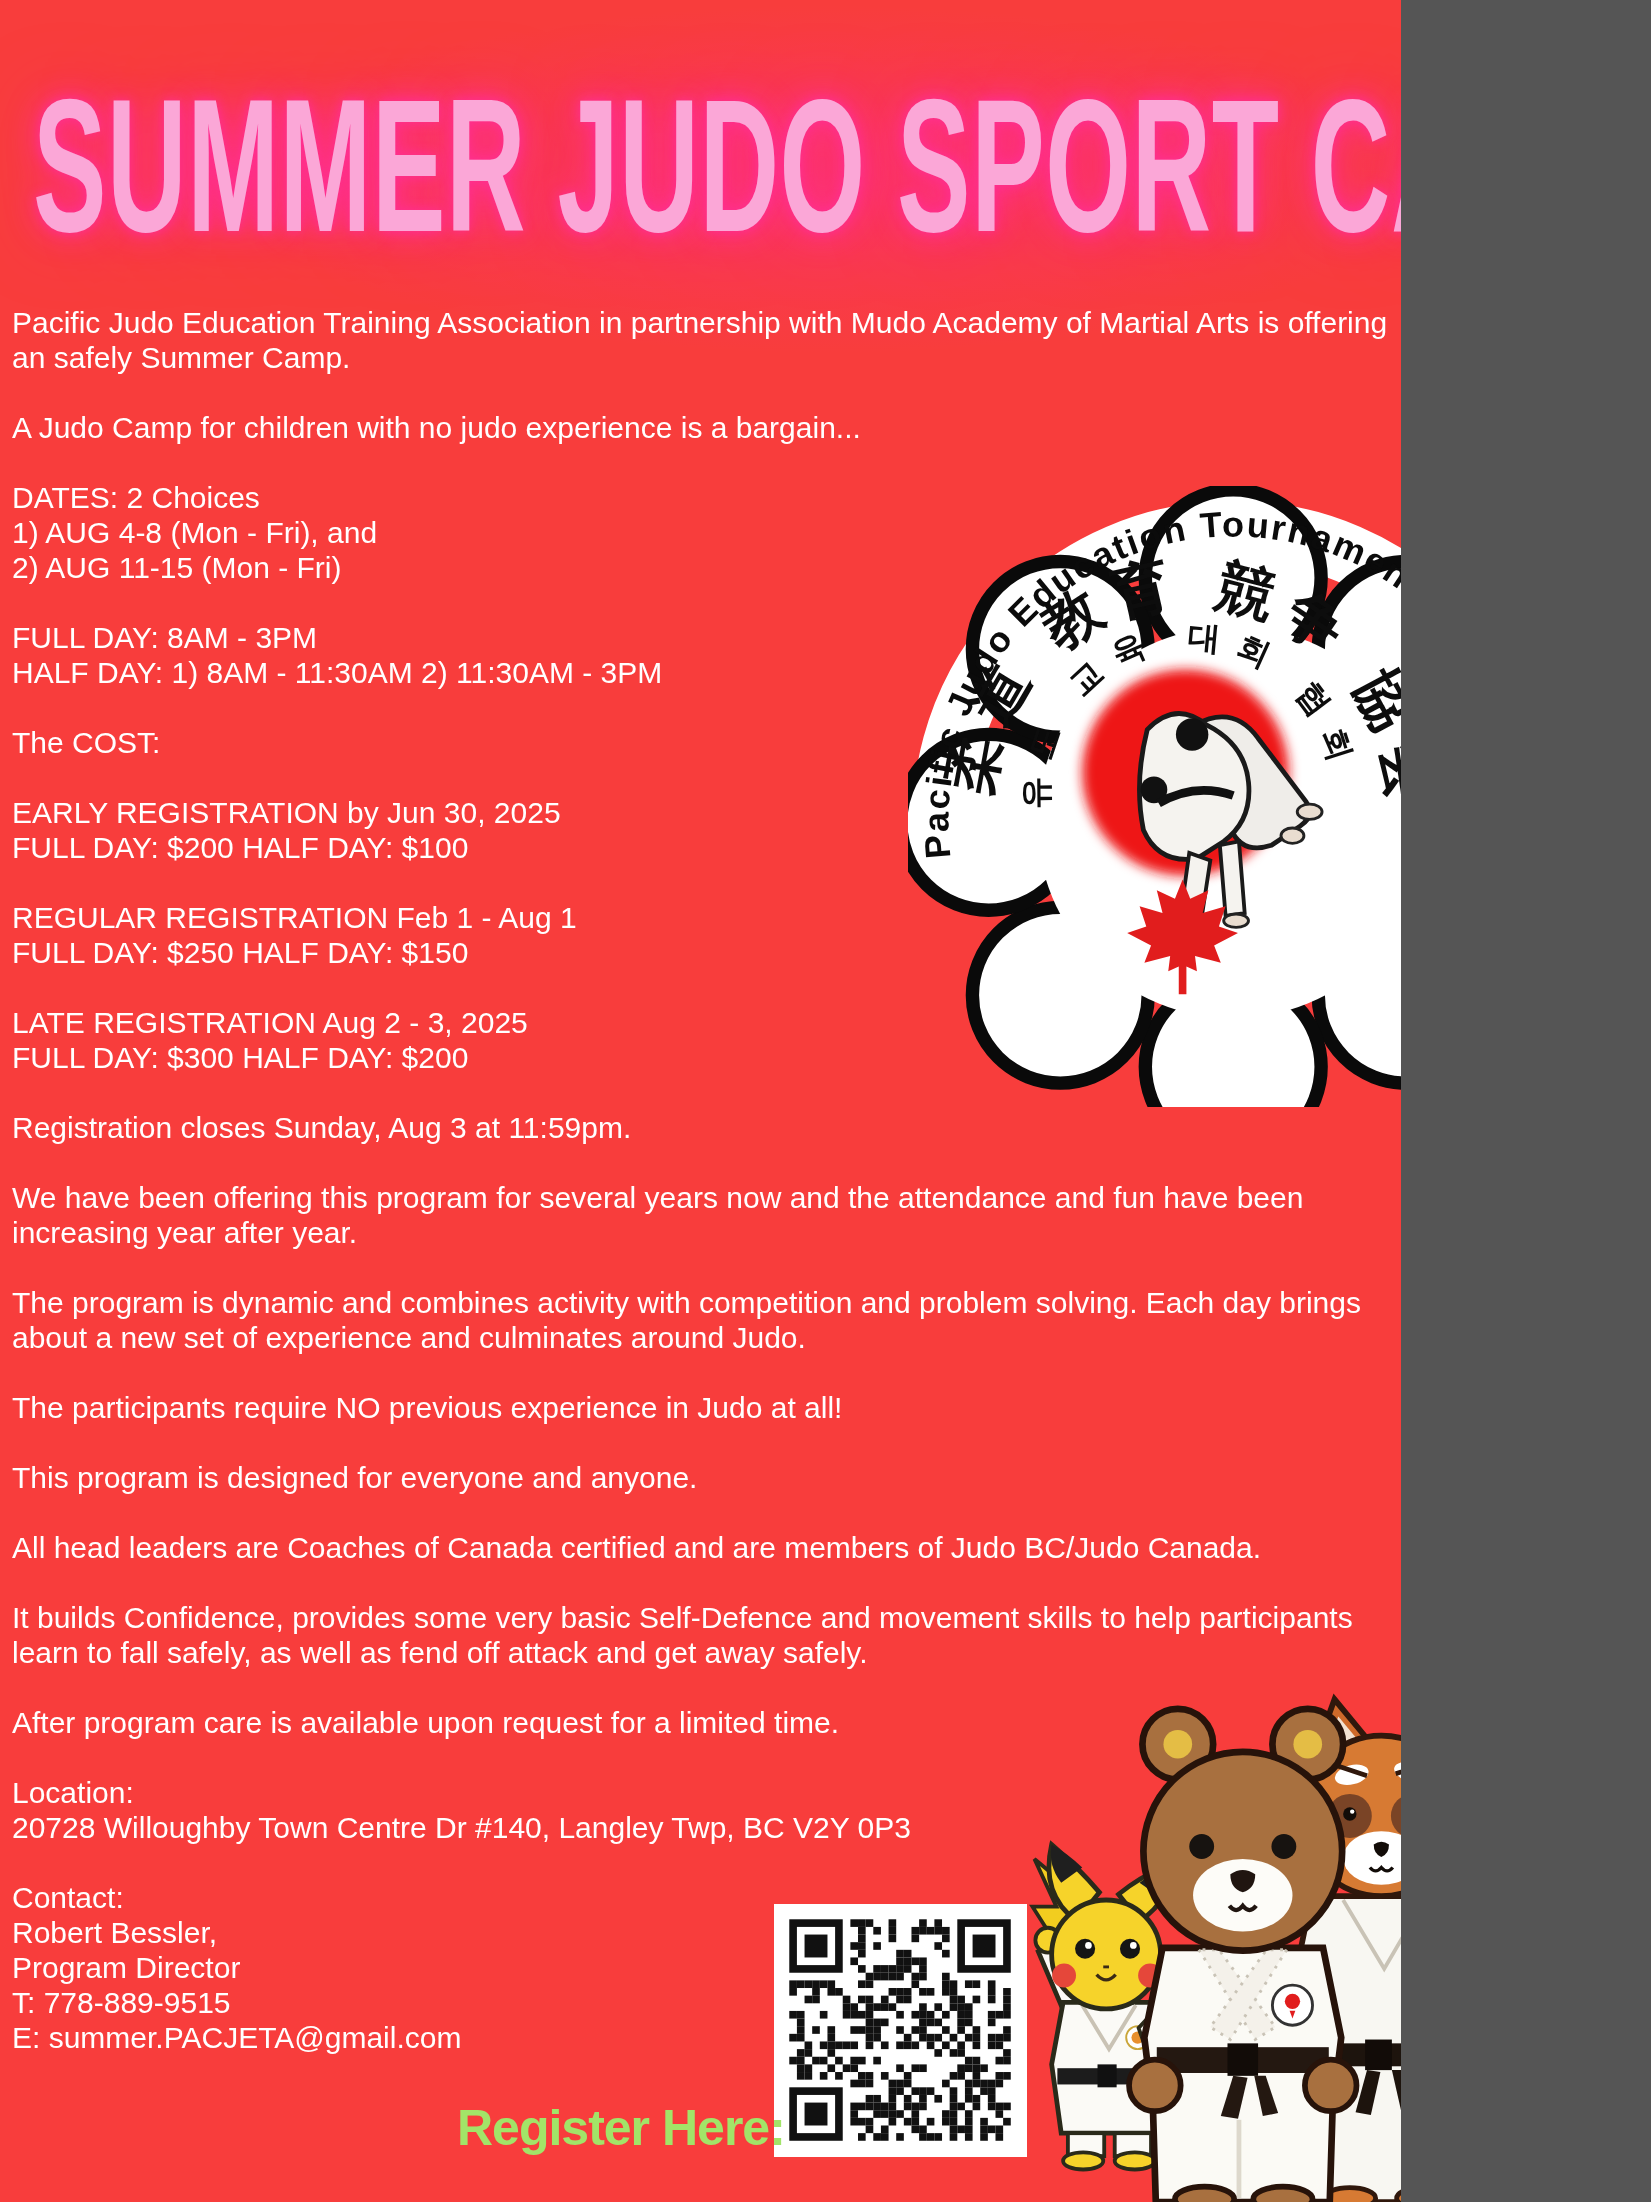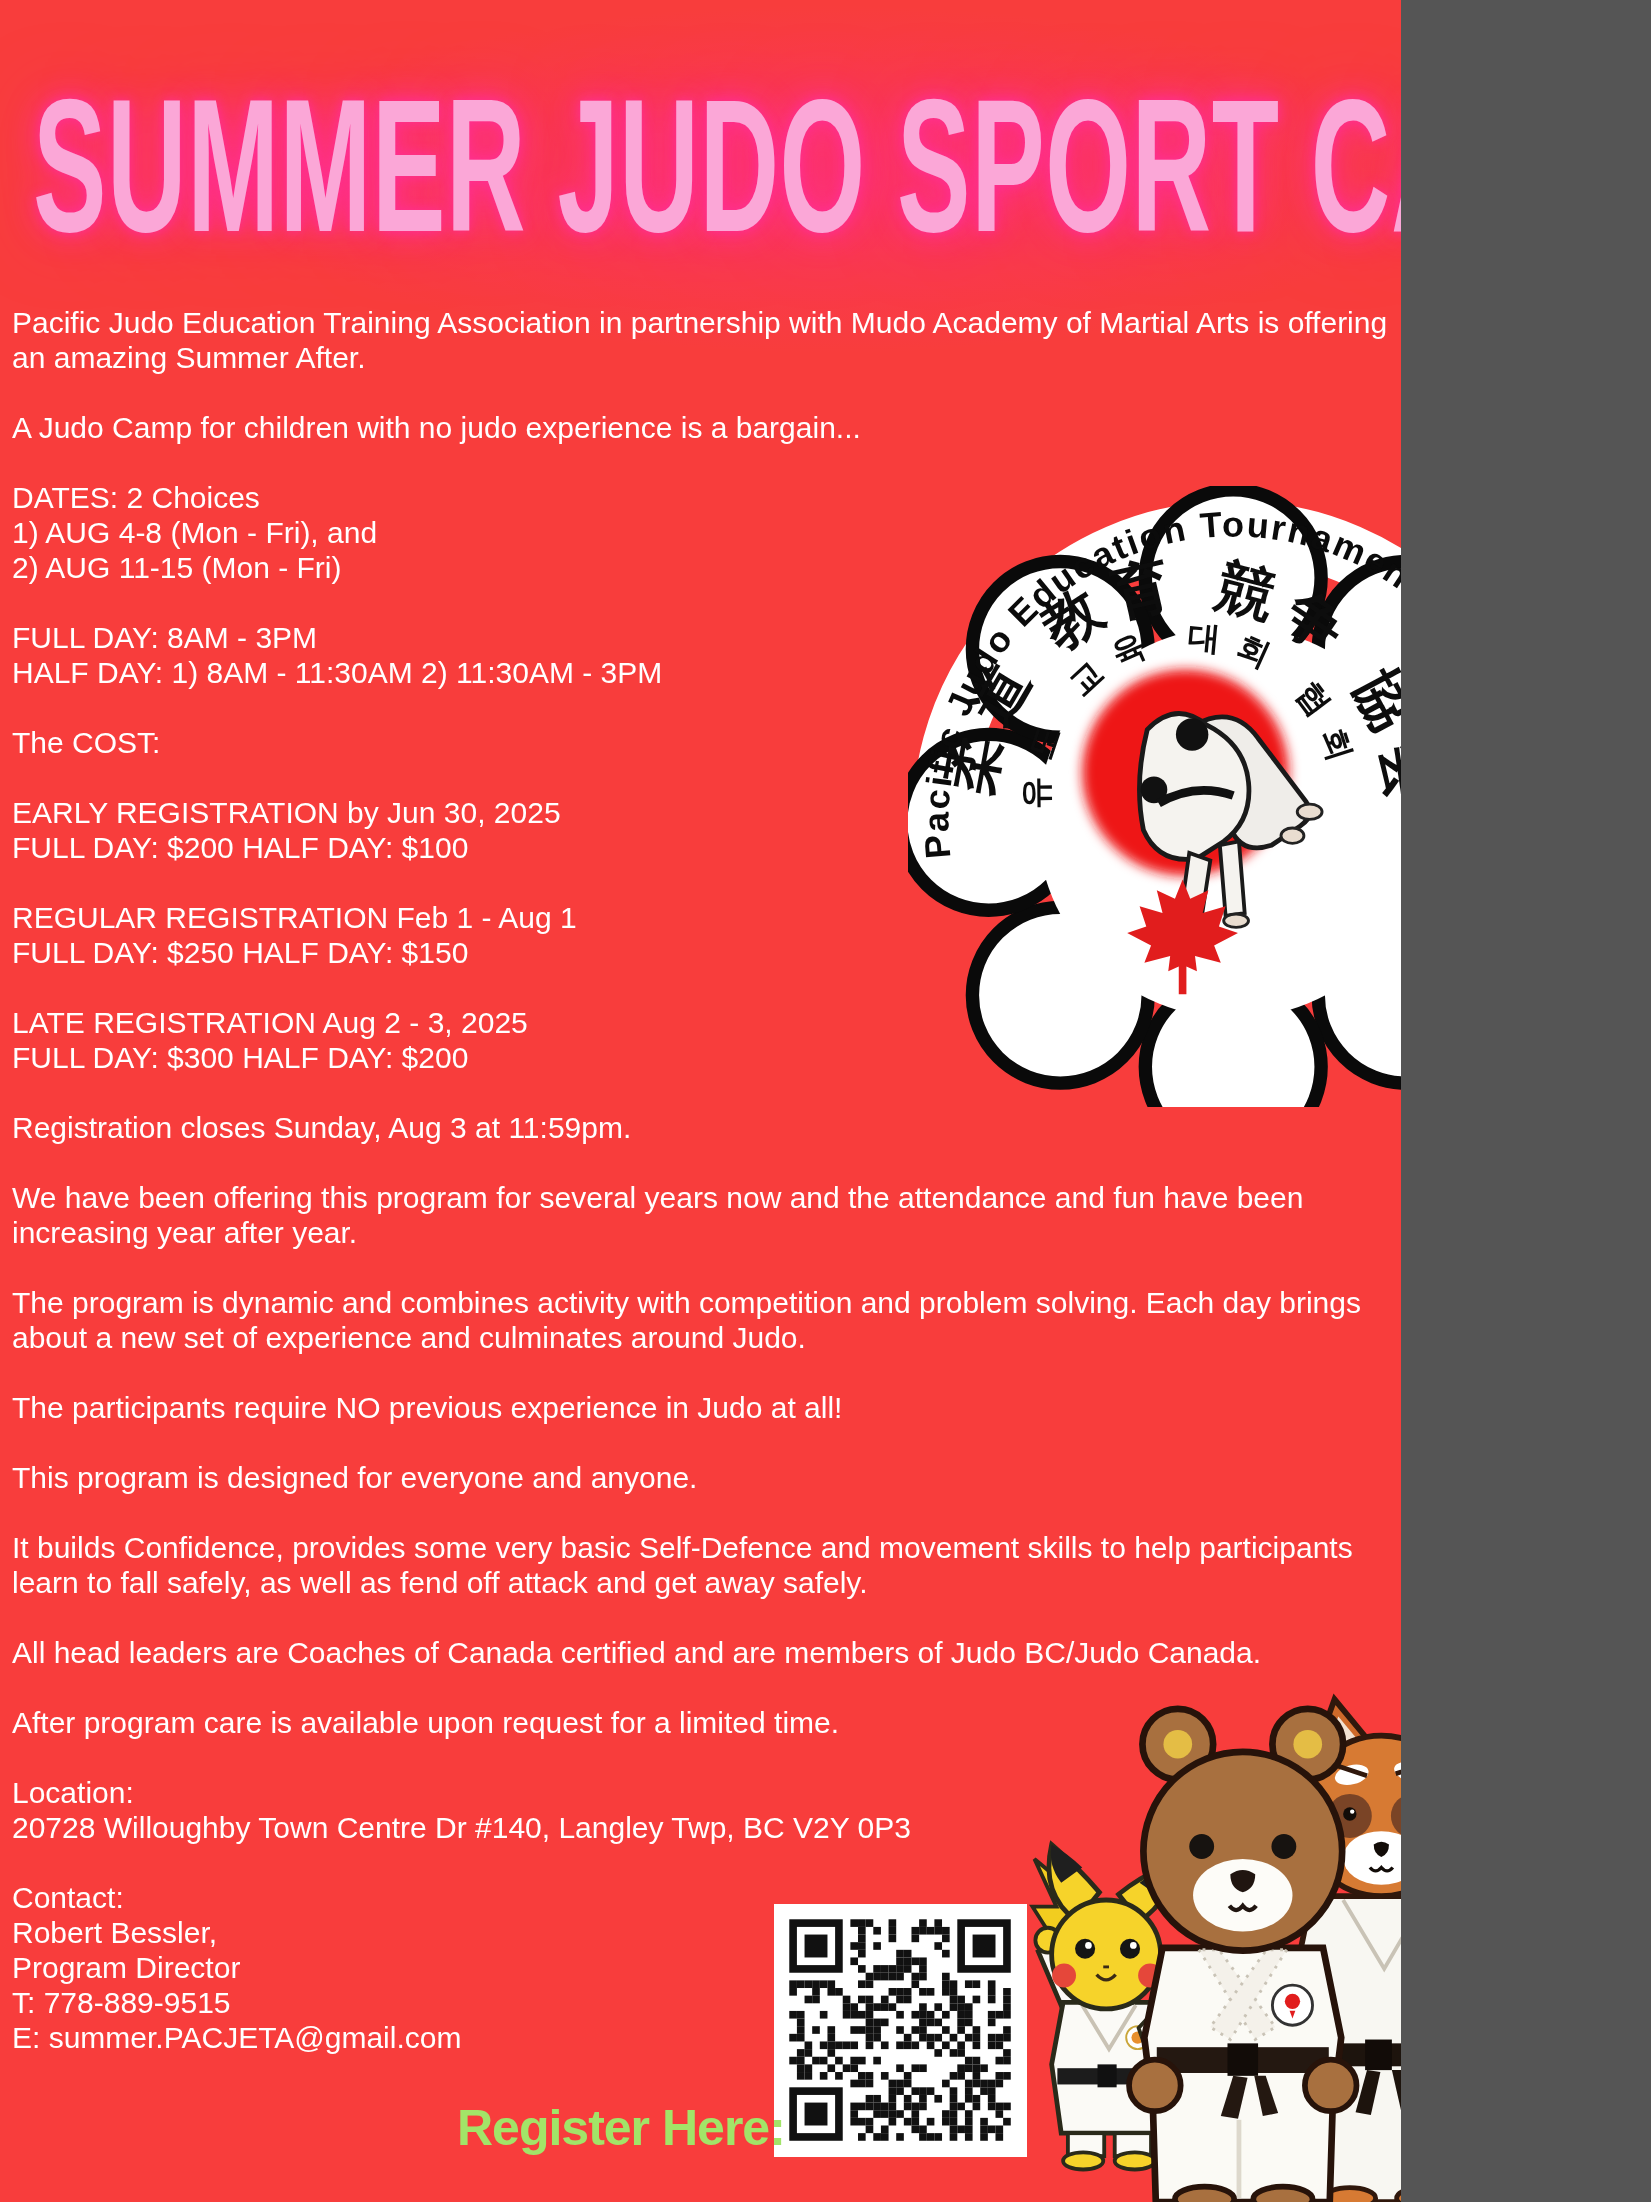--- a/index.html
+++ b/index.html
@@ -47,21 +47,21 @@
 </head>
 <body>
 
 <div class="page">
 
   <div class="title">SUMMER JUDO SPORT CAMP</div>
 
   <div class="body-text">
     <div class="para">
       <div class="line">Pacific Judo Education Training Association in partnership with Mudo Academy of Martial Arts is offering</div>
-      <div class="line">an amazing Summer After.</div>
+      <div class="line">an safely Summer Camp.</div>
     </div>
     <div class="para">
       <div class="line">A Judo Camp for children with no judo experience is a bargain...</div>
     </div>
     <div class="para">
       <div class="line">DATES: 2 Choices</div>
       <div class="line">1) AUG 4-8 (Mon - Fri), and</div>
       <div class="line">2) AUG 11-15 (Mon - Fri)</div>
     </div>
     <div class="para">
@@ -94,25 +94,25 @@
       <div class="line">The program is dynamic and combines activity with competition and problem solving. Each day brings</div>
       <div class="line">about a new set of experience and culminates around Judo.</div>
     </div>
     <div class="para">
       <div class="line">The participants require NO previous experience in Judo at all!</div>
     </div>
     <div class="para">
       <div class="line">This program is designed for everyone and anyone.</div>
     </div>
     <div class="para">
+      <div class="line">All head leaders are Coaches of Canada certified and are members of Judo BC/Judo Canada.</div>
+    </div>
+    <div class="para">
       <div class="line">It builds Confidence, provides some very basic Self-Defence and movement skills to help participants</div>
       <div class="line">learn to fall safely, as well as fend off attack and get away safely.</div>
-    </div>
-    <div class="para">
-      <div class="line">All head leaders are Coaches of Canada certified and are members of Judo BC/Judo Canada.</div>
     </div>
     <div class="para">
       <div class="line">After program care is available upon request for a limited time.</div>
     </div>
     <div class="para">
       <div class="line">Location:</div>
       <div class="line">20728 Willoughby Town Centre Dr #140, Langley Twp, BC V2Y 0P3</div>
     </div>
     <div class="para">
       <div class="line">Contact:</div>

